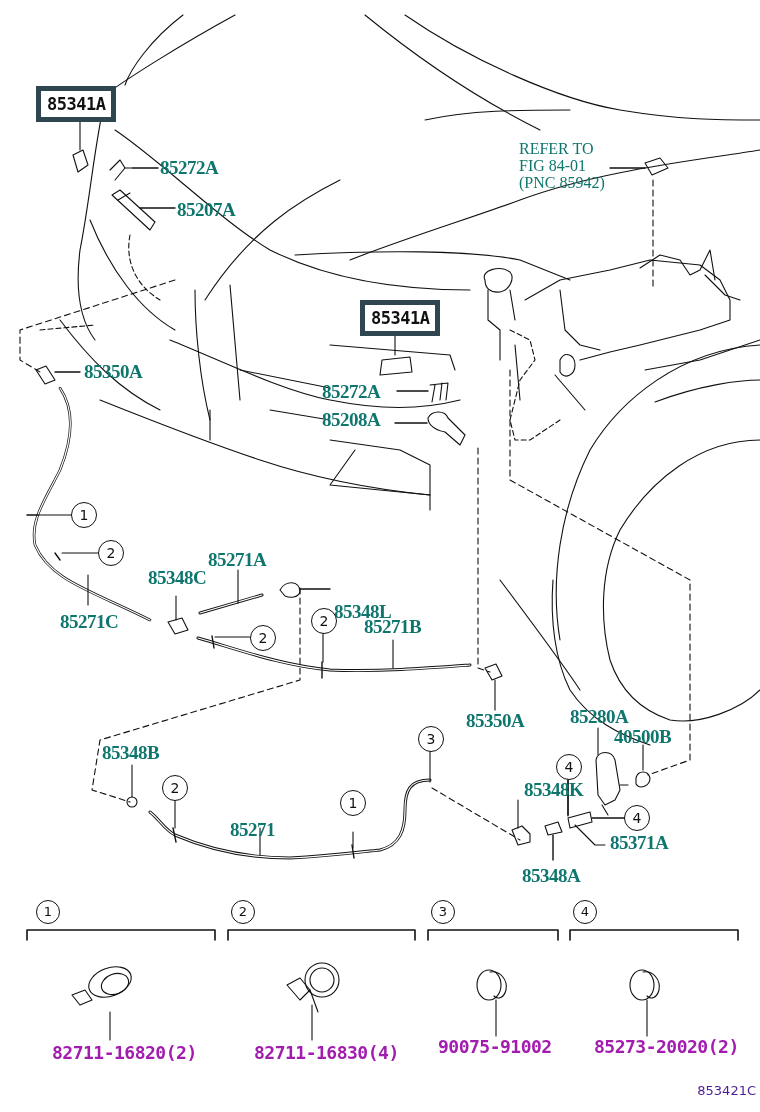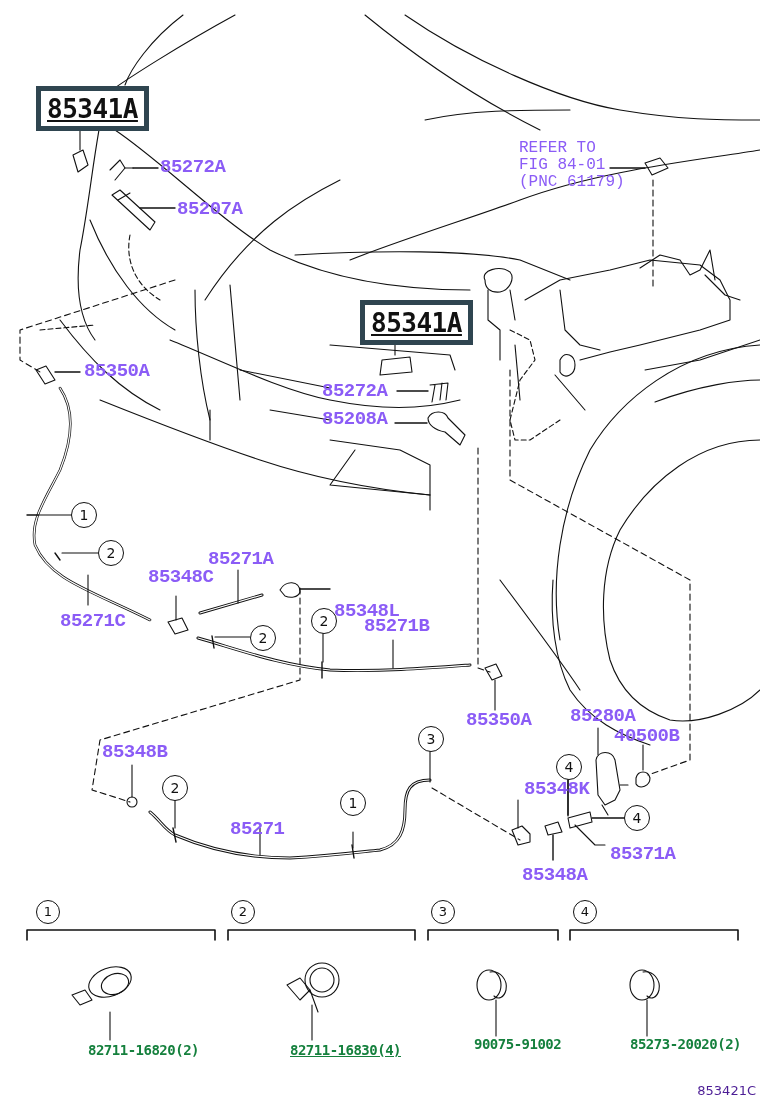--- a/index.html
+++ b/index.html
@@ -1,24 +1,24 @@
 <!DOCTYPE html>
 <html><head>
   <meta charset="utf-8">
   <style>
     html, body { margin: 0; padding: 0; background: #ffffff; }
     body { width: 760px; height: 1112px; position: relative; overflow: hidden; font-family: "DejaVu Sans Mono", monospace; }
     #stage { position: absolute; left: 0; top: 0; width: 760px; height: 1112px; }
     svg { position: absolute; left: 0; top: 0; }
-    .lbl { position: absolute; font-family: Liberation Mono, monospace; font-weight: bold; font-size: 19px; color: #8b5cf6; line-height: 1; letter-spacing: -0.5px; white-space: nowrap; }
+    .lbl { position: absolute; font-family: Liberation Serif, serif; font-weight: bold; font-size: 19px; color: #0f766e; line-height: 1; letter-spacing: -0.5px; white-space: nowrap; }
     .lbl.thin { font-weight: normal; font-size: 16px; letter-spacing: 0; line-height: 17px; }
-    .boxed { position: absolute; border: 5px solid #2f4550; background: #fff; padding: 5px 6px 4px 6px; font-family: "DejaVu Sans Mono", monospace; font-weight: bold; font-size: 26px; color: #111; line-height: 1; letter-spacing: -0.5px; white-space: nowrap; text-decoration: underline; }
+    .boxed { position: absolute; border: 5px solid #2f4550; background: #fff; padding: 5px 6px 4px 6px; font-family: "DejaVu Sans Mono", monospace; font-weight: bold; font-size: 17px; color: #111; line-height: 1; letter-spacing: -0.5px; white-space: nowrap; }
     .callout { position: absolute; width: 24px; height: 24px; border: 1.4px solid #111; border-radius: 50%; background: #fff; font-family: "DejaVu Sans", sans-serif; font-size: 14px; line-height: 24px; text-align: center; color: #111; }
     .legend-num { position: absolute; width: 22px; height: 22px; border: 1.4px solid #111; border-radius: 50%; font-family: "DejaVu Sans", sans-serif; font-size: 13px; line-height: 22px; text-align: center; color: #111; background: #fff; }
-    .legend-part { position: absolute; font-family: "DejaVu Sans Mono", monospace; font-weight: bold; font-size: 14px; color: #15803d; white-space: nowrap; letter-spacing: -0.5px; margin-left: 36px; }
+    .legend-part { position: absolute; font-family: "DejaVu Sans Mono", monospace; font-weight: bold; font-size: 18px; color: #a21caf; white-space: nowrap; letter-spacing: -0.5px; }
     .fig-id { position: absolute; right: 4px; bottom: 14px; font-family: "DejaVu Sans", sans-serif; font-size: 13px; color: #4c1d95; }
   </style>
 </head>
 <body>
 
 <div id="stage">
 
   <svg width="760" height="1112" viewBox="0 0 760 1112" fill="none" stroke="#111" stroke-width="1.1" stroke-linecap="round" stroke-linejoin="round">
 
     <g>
@@ -234,43 +234,43 @@
   <div class="lbl" style="left:148px; top:568px;">85348C</div>
   <div class="lbl" style="left:334px; top:578px;margin-top:24px;">85348L</div>
   <div class="lbl" style="left:60px; top:612px;">85271C</div>
   <div class="lbl" style="left:364px; top:617px;">85271B</div>
   <div class="lbl" style="left:466px; top:711px;">85350A</div>
   <div class="lbl" style="left:570px; top:707px;">85280A</div>
   <div class="lbl" style="left:614px; top:727px;">40500B</div>
   <div class="lbl" style="left:102px; top:743px;text-align:right;">85348B</div>
   <div class="lbl" style="left:230px; top:820px;">85271</div>
   <div class="lbl" style="left:488px; top:780px;margin-left:36px;">85348K</div>
-  <div class="lbl" style="left:610px; top:833px;margin-top:12px;">85371A</div>
+  <div class="lbl" style="left:610px; top:833px;">85371A</div>
   <div class="lbl" style="left:522px; top:866px;">85348A</div>
 
   <div class="lbl thin" style="left:519px; top:140px;">
     <div>REFER TO</div>
     <div>FIG 84-01</div>
-    <div>(PNC 61179)</div>
+    <div>(PNC 85942)</div>
   </div>
 
   <div class="callout" style="left:71px; top:502px;">1</div>
   <div class="callout" style="left:98px; top:540px;">2</div>
   <div class="callout" style="left:250px; top:625px;">2</div>
   <div class="callout" style="left:311px; top:608px;">2</div>
   <div class="callout" style="left:162px; top:775px;">2</div>
   <div class="callout" style="left:340px; top:790px;">1</div>
   <div class="callout" style="left:418px; top:726px;">3</div>
   <div class="callout" style="left:556px; top:754px;">4</div>
   <div class="callout" style="left:624px; top:805px;">4</div>
 
   <div class="legend-num" style="left:36px; top:900px;">1</div>
   <div class="legend-num" style="left:231px; top:900px;">2</div>
   <div class="legend-num" style="left:431px; top:900px;">3</div>
   <div class="legend-num" style="left:573px; top:900px;">4</div>
 
   <div class="legend-part" style="left:52px; top:1042px;">82711-16820(2)</div>
-  <div class="legend-part" style="left:254px; top:1042px;text-decoration:underline;">82711-16830(4)</div>
+  <div class="legend-part" style="left:254px; top:1042px;">82711-16830(4)</div>
   <div class="legend-part" style="left:438px; top:1036px;">90075-91002</div>
   <div class="legend-part" style="left:594px; top:1036px;">85273-20020(2)</div>
 
   <div class="fig-id">853421C</div>
 </div>
 
 </body></html>

